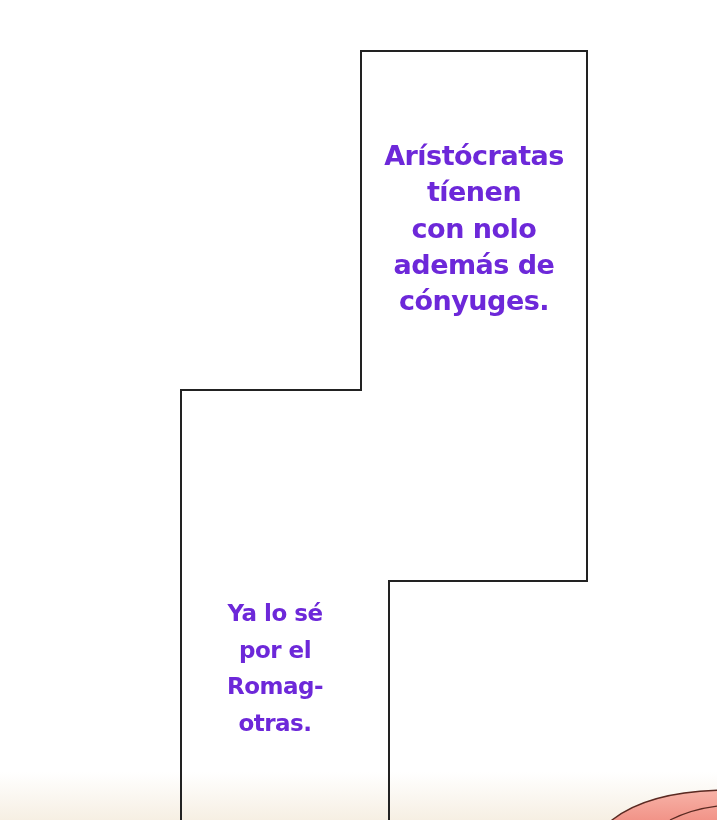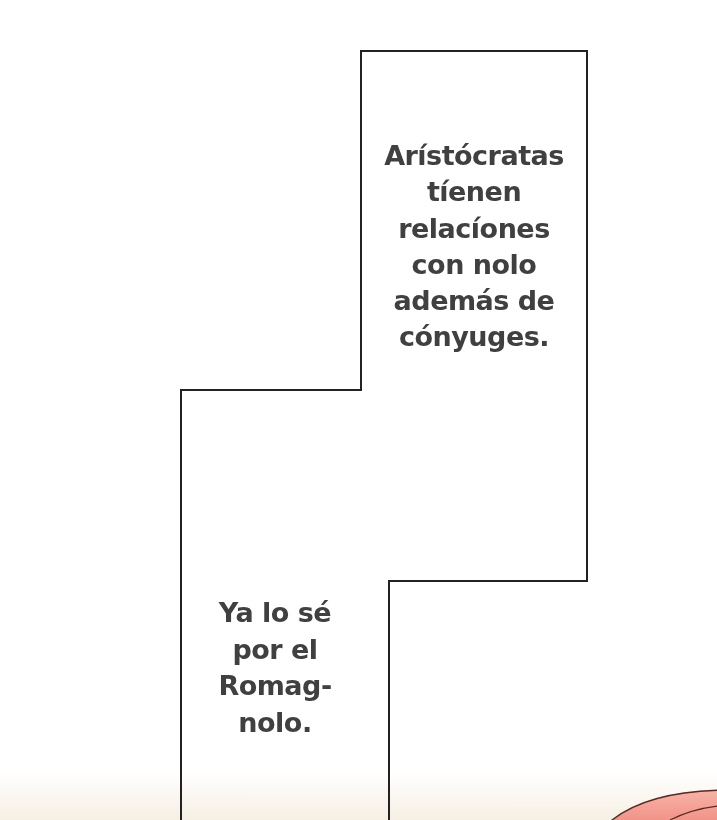--- a/index.html
+++ b/index.html
@@ -1,48 +1,47 @@
 <!DOCTYPE html>
 <html><head>
 <meta charset="utf-8">
 <style>
   html, body { margin:0; padding:0; }
   body { width:717px; height:820px; position:relative; overflow:hidden; background:#ffffff; font-family:"DejaVu Sans", sans-serif; }
   .bottom-fade { position:absolute; left:0; top:772px; width:717px; height:48px;
     background:linear-gradient(to bottom, rgba(248,242,230,0) 0%, #f6efe3 100%); }
   .panel-outline { position:absolute; left:0; top:0; width:717px; height:820px; }
-  .bubble-text { position:absolute; color:#404040; text-align:center; font-family:"DejaVu Sans", sans-serif; font-weight:bold; }
+  .bubble-text { position:absolute; color:#6d28d9; text-align:center; font-family:"DejaVu Sans", sans-serif; font-weight:bold; }
   .t1 { left:364px; top:138px; width:220px; font-size:27px; line-height:36.3px; letter-spacing:-0.5px; }
-  .t2 { left:190px; top:595px; width:170px; font-size:27px; line-height:36.5px; letter-spacing:-0.5px; }
+  .t2 { left:190px; top:595px; width:170px; font-size:23px; line-height:36.5px; letter-spacing:-0.5px; }
   .t1 div, .t2 div { white-space:nowrap; }
   .art { position:absolute; left:590px; top:780px; width:140px; height:60px; }
 </style>
 </head>
 <body>
 
 <div class="bottom-fade"></div>
 
 <svg class="panel-outline" viewBox="0 0 717 820">
   <path d="M181,820 L181,390 L361,390 L361,51 L587,51 L587,581 L389,581 L389,820" fill="none" stroke="#222" stroke-width="2"></path>
 </svg>
 
 <div class="bubble-text t1">
   <div>Arístócratas</div>
   <div>tíenen</div>
-  <div>relacíones</div>
   <div>con nolo</div>
   <div>además de</div>
   <div>cónyuges.</div>
 </div>
 
 <div class="bubble-text t2">
   <div>Ya lo sé</div>
   <div>por el</div>
   <div>Romag-</div>
-  <div>nolo.</div>
+  <div>otras.</div>
 </div>
 
 <svg class="art" viewBox="0 0 140 60">
   <defs>
     <linearGradient id="g1" x1="0" y1="0" x2="0" y2="1">
       <stop offset="0" stop-color="#f7b3a8"></stop>
       <stop offset="1" stop-color="#ee7f73"></stop>
     </linearGradient>
   </defs>
   <path d="M22,40 C50,18 90,10 140,10 L140,60 L10,60 Z" fill="url(#g1)" stroke="#5a2a22" stroke-width="1.5"></path>

